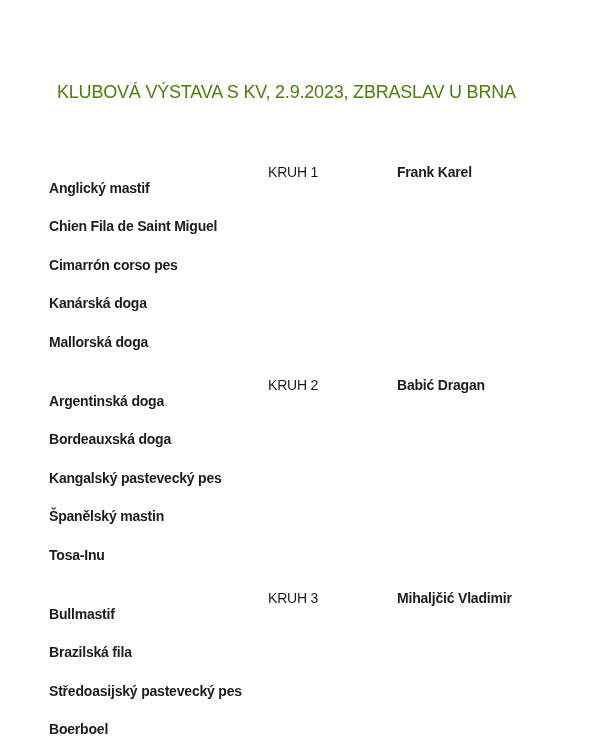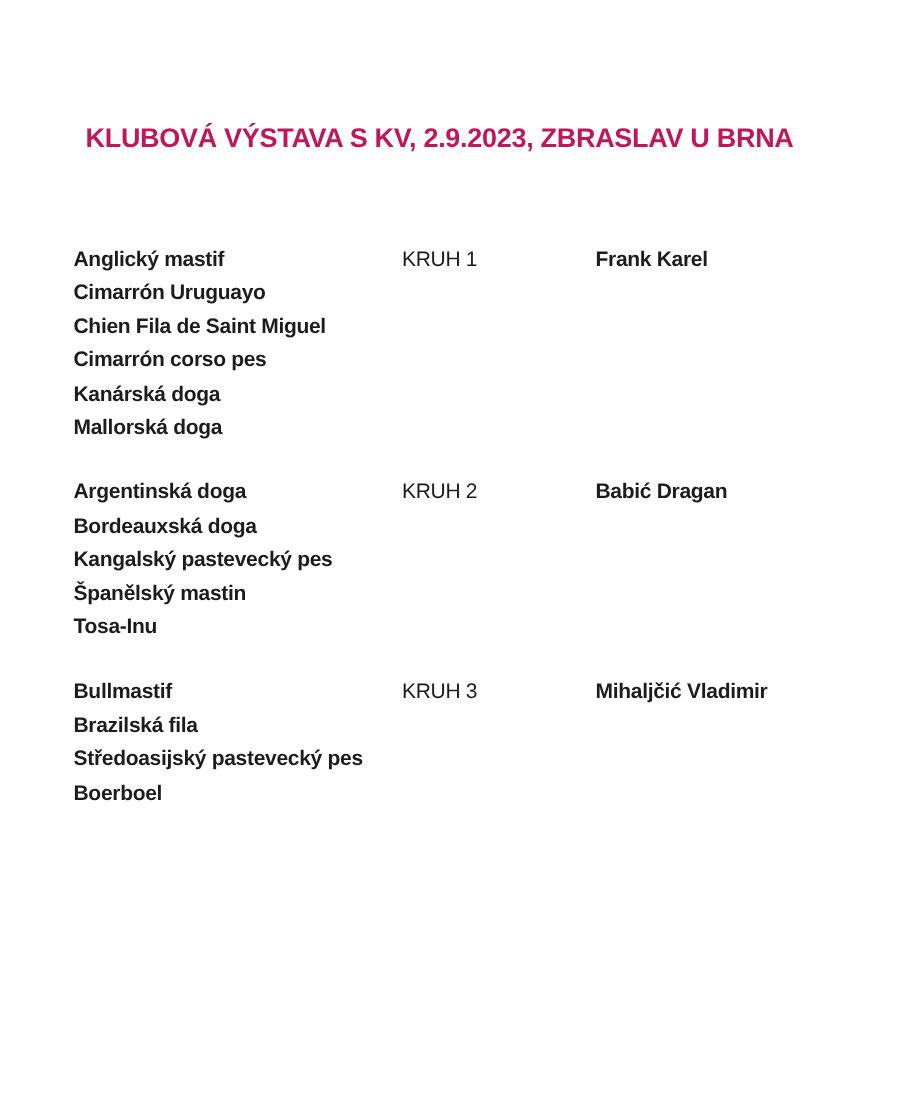--- a/index.html
+++ b/index.html
@@ -15,24 +15,24 @@
     overflow: hidden;
     font-family: "Liberation Sans", "DejaVu Sans", sans-serif;
     color: #1c1c1c;
   }
   .title {
     position: absolute;
     top: 82px;
     left: 57px;
     margin: 0;
     font-size: 18px;
-    font-weight: 700;
+    font-weight: 400;
     letter-spacing: -0.2px;
     white-space: nowrap;
-    color: #be185d;
+    color: #4d7c0f;
   }
   .groups {
     position: absolute;
     top: 161px;
     left: 49px;
     right: 10px;
   }
   .group {
     display: grid;
     grid-template-columns: 219px 129px 1fr;
@@ -40,38 +40,38 @@
     margin-bottom: 21px;
   }
   .breed, .ring, .judge {
     font-size: 14px;
     line-height: 22.4px;
     letter-spacing: -0.2px;
     white-space: nowrap;
   }
   .breed {
     font-weight: 700;
+    margin-top: 16px;
   }
   .ring {
     font-weight: 400;
   }
   .judge {
     font-weight: 700;
   }
 </style>
 </head>
 <body>
 
 <div class="page">
   <h1 class="title">KLUBOVÁ VÝSTAVA S KV, 2.9.2023, ZBRASLAV U BRNA</h1>
   <div class="groups">
   <section class="group">
     <div class="breeds">
           <div class="breed">Anglický mastif</div>
-          <div class="breed">Cimarrón Uruguayo</div>
           <div class="breed">Chien Fila de Saint Miguel</div>
           <div class="breed">Cimarrón corso pes</div>
           <div class="breed">Kanárská doga</div>
           <div class="breed">Mallorská doga</div>
         </div>
     <div class="ring">KRUH 1</div>
     <div class="judge">Frank Karel</div>
   </section>
 
   <section class="group">

